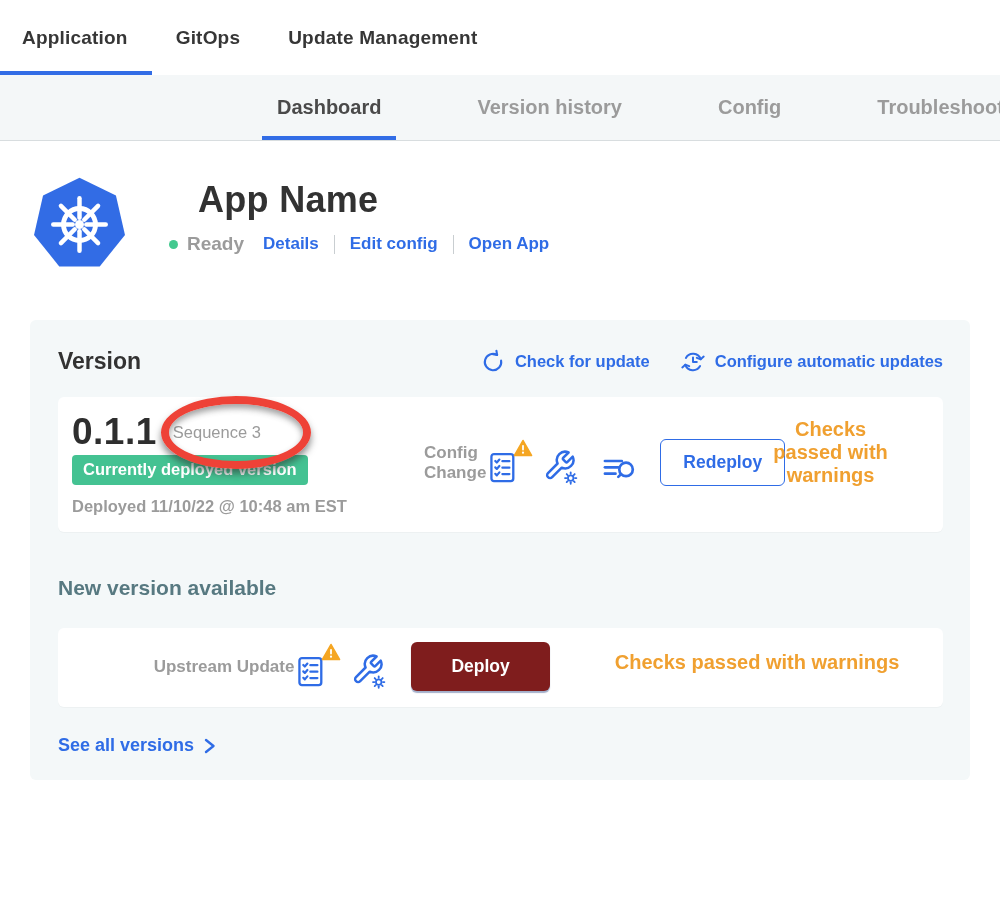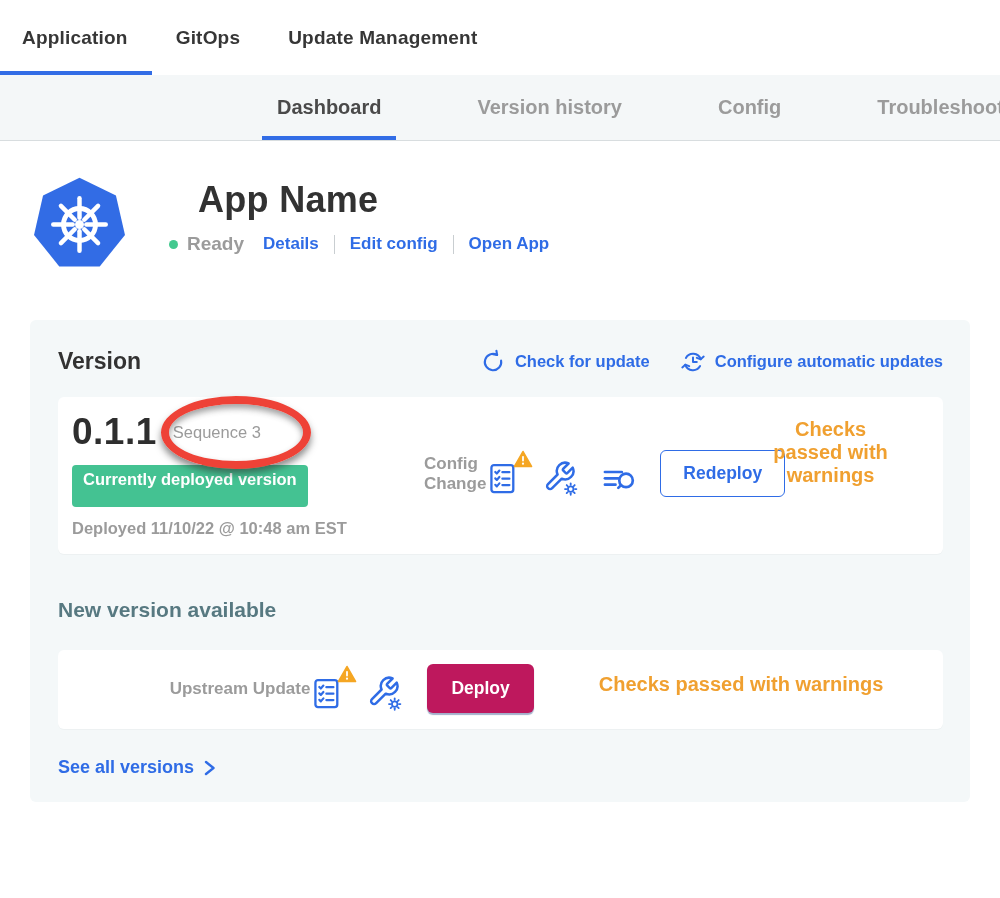--- a/index.html
+++ b/index.html
@@ -35,33 +35,33 @@
   .panel-title { font-size:23px; font-weight:700; color:#323232; }
   .panel-links { margin-left:auto; display:flex; gap:30px; }
   .panel-link { display:flex; align-items:center; gap:9px; color:#2f6ce6; font-size:16.5px; font-weight:700; cursor:pointer; }
   .panel-link svg { display:block; }
 
   .card { background:#fff; border-radius:6px; margin-top:22px; padding:12px 27px 16px 14px; display:flex; box-shadow:0 1px 1px rgba(0,0,0,.03); }
   .card-left { width:352px; flex:0 0 auto; }
   .ver-row { display:flex; align-items:center; height:46px; }
   .ver-num { font-size:37px; font-weight:800; color:#2e2e2e; letter-spacing:.5px; }
   .ver-seq { font-size:16.5px; color:#9b9b9b; margin-left:16px; }
-  .badge { display:inline-block; background:#44c292; color:#fff; font-size:16.5px; font-weight:700; padding:5px 11px 18px; border-radius:4px; margin-top:10px; }
+  .badge { display:inline-block; background:#44c292; color:#fff; font-size:16.5px; font-weight:700; padding:5px 11px 6px; border-radius:4px; margin-top:0; }
   .meta { font-size:16.5px; font-weight:700; color:#9b9b9b; margin-top:12px; }
   .meta2 { font-size:16.5px; font-weight:700; color:#9b9b9b; margin-top:10px; }
   .why-link { color:#2669e8; cursor:pointer; }
   .card-right { flex:1; display:flex; flex-direction:row; justify-content:center; }
   .action-row { display:flex; align-items:center; }
   .source-label { font-size:17px; font-weight:700; color:#9b9b9b; }
   .icons { margin-left:auto; display:flex; align-items:center; gap:17px; margin-right:20px; }
   .icon-wrap { position:relative; width:40px; height:44px; display:flex; align-items:flex-end; cursor:pointer; }
   .warn-badge { position:absolute; top:-2px; right:-7px; }
   .btn { font-size:17.5px; font-weight:700; border-radius:6px; cursor:pointer; font-family:"Liberation Sans",sans-serif; }
   .btn-outline { background:#fff; color:#2f6ce6; border:1.5px solid #2f6ce6; padding:12px 22px; }
-  .btn-solid { background:#be185d; color:#fff; border:none; padding:14px 24px; box-shadow:0 2px 1px rgba(26,56,122,.4); }
+  .btn-solid { background:#7f1d1d; color:#fff; border:none; padding:14px 40px; box-shadow:0 2px 1px rgba(26,56,122,.4); }
   .checks { font-size:20px; font-weight:700; color:#f0a030; text-align:center; margin-top:9px; }
   .card1 .checks { transform:translateX(-20px); }
   .card2 .checks { transform:translateX(65px); }
 
   .new-version-heading { font-size:21px; font-weight:700; color:#577981; margin-top:44px; }
   .card2 { margin-top:28px; padding-top:14px; }
 
   .see-all { display:flex; align-items:center; gap:9px; color:#2f6ce6; font-size:18px; font-weight:700; margin-top:28px; cursor:pointer; width:fit-content; }
 
   

